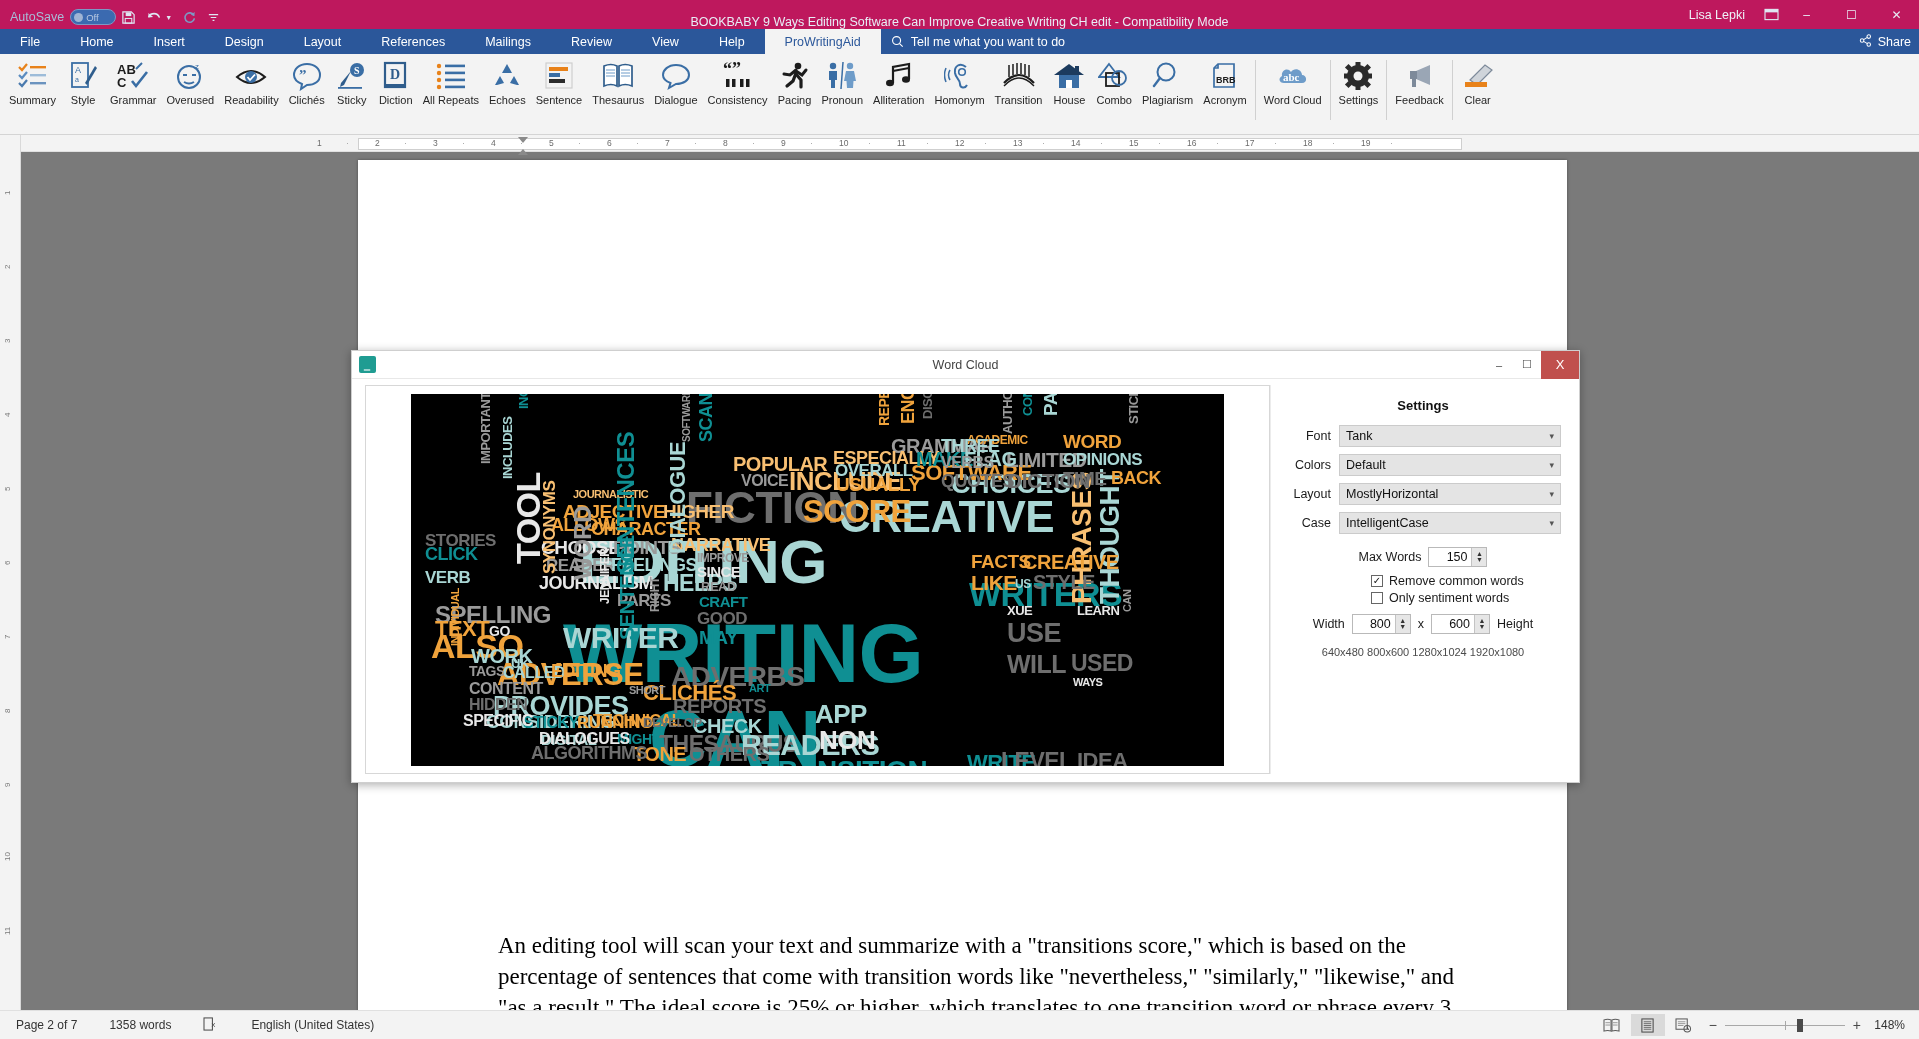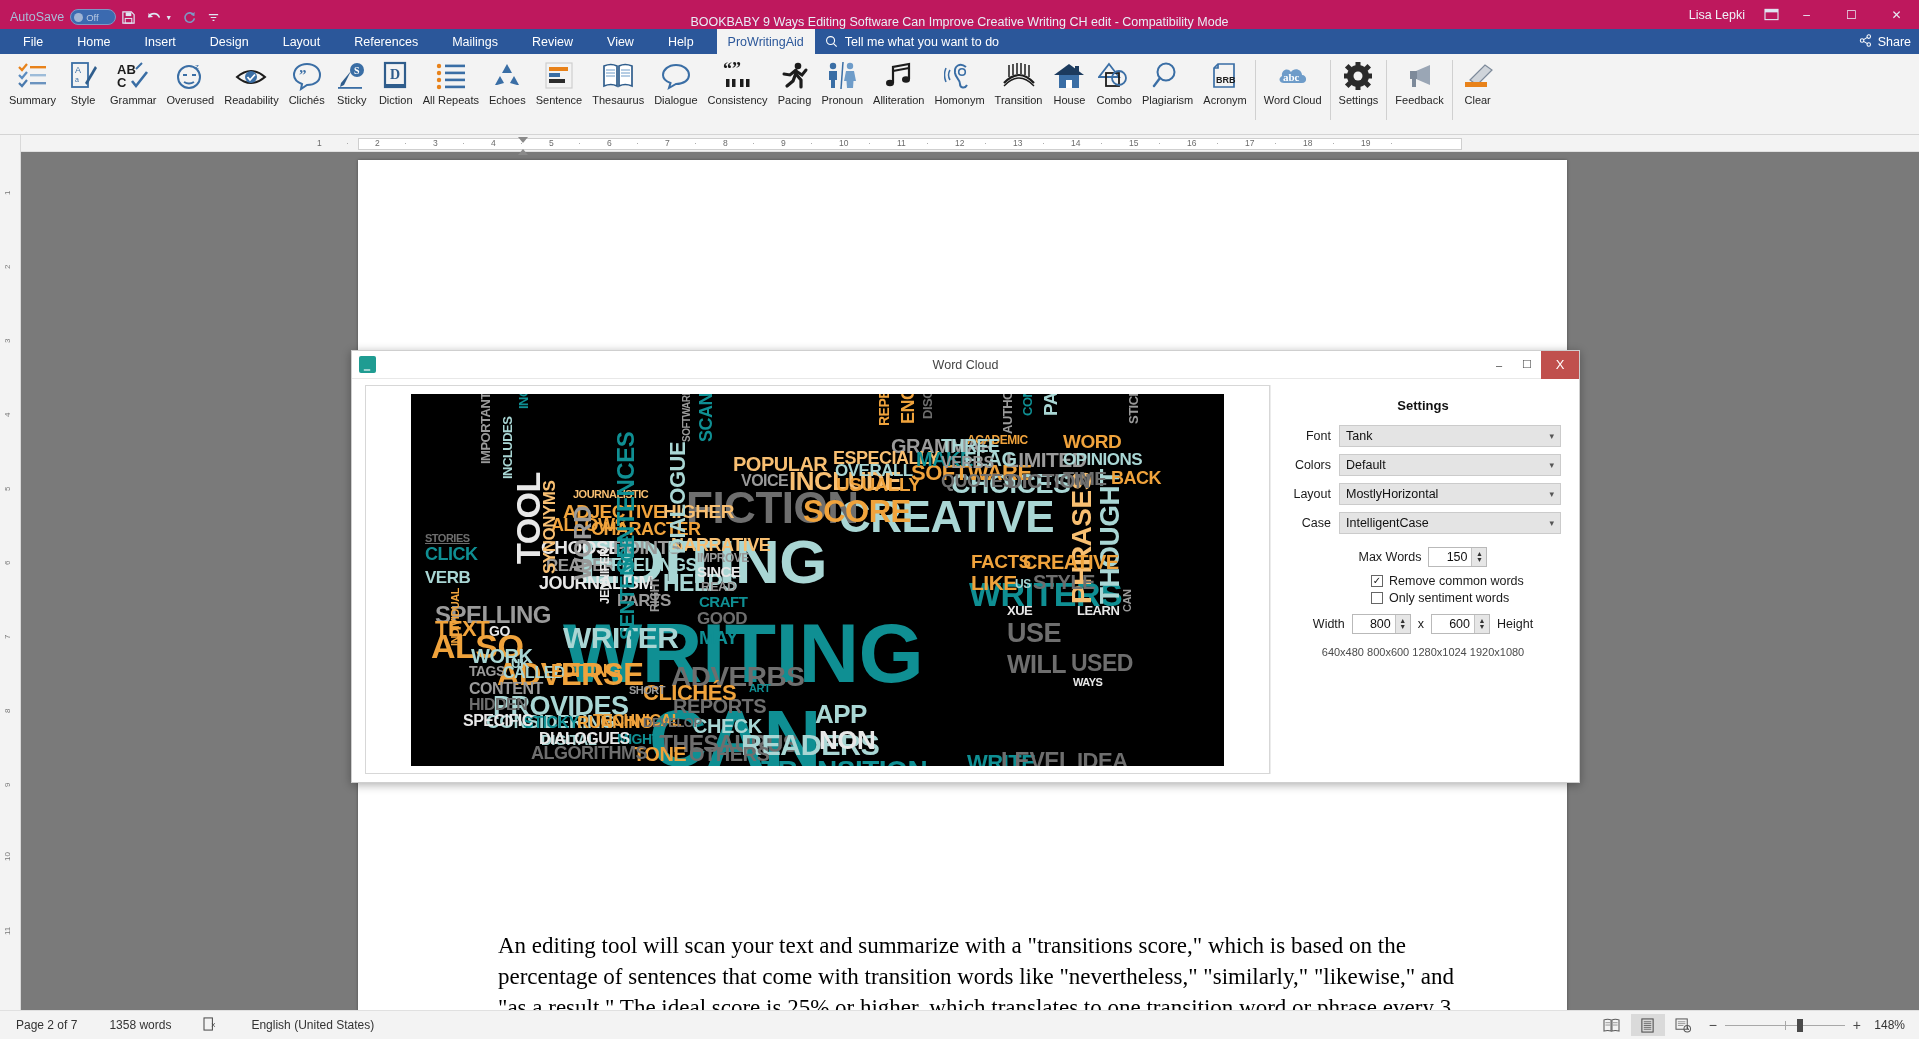--- a/index.html
+++ b/index.html
@@ -42,22 +42,22 @@
     width:45px; height:29px; display:flex; align-items:center; justify-content:center;
     color:#e8eef7; font-size:12px;
   }
 
   
   #tabsbar {
     height:25px; background:#2b579a; display:flex; align-items:stretch;
     position:relative; font-size:12.5px;
   }
   .tab {
-    padding:0 11px; display:flex; align-items:center; color:#fff;
-    height:25px; white-space:nowrap;margin-left:12px;
+    padding:0 20px; display:flex; align-items:center; color:#fff;
+    height:25px; white-space:nowrap;
   }
   .tab.active { background:#f3f3f3; color:#2b579a; }
   .tellme {
     display:flex; align-items:center; gap:7px; color:#fff;
     padding:0 10px; font-size:12.5px;
   }
   .tellme svg { display:block; }
   .share-wrap { margin-left:auto; display:flex; align-items:center; gap:6px;
     color:#fff; font-size:12.5px; padding-right:8px; }
 
@@ -774,21 +774,21 @@
             <span class="w" style="left: 130px; top: 146px; font-size: 19px; color: rgb(232, 232, 232);">CHOOSE</span>
             <span class="w" style="left: 202px; top: 146px; font-size: 19px; color: rgb(154, 154, 154);">POINTS</span>
             <span class="w" style="left: 135px; top: 165px; font-size: 17px; color: rgb(154, 154, 154);">READER</span>
             <span class="w" style="left: 200px; top: 164px; font-size: 18px; color: rgb(169, 214, 212);">FEELINGS</span>
             <span class="w" style="left: 128px; top: 182px; font-size: 18px; color: rgb(232, 232, 232);">JOURNALISM</span>
             <span class="w" style="left: 206px; top: 200px; font-size: 17px; color: rgb(154, 154, 154);">PARTS</span>
             <span class="w" style="left: 252px; top: 180px; font-size: 23px; color: rgb(169, 214, 212);">HELPS</span>
             <span class="w v" style="left: 108px; top: 15px; font-size: 13px; color: rgb(15, 143, 147); transform: rotate(-90deg);">INCONSISTENCY</span>
             <span class="w v" style="left: 92px; top: 85px; font-size: 13px; color: rgb(169, 214, 212); transform: rotate(-90deg);">INCLUDES</span>
             <span class="w v" style="left: 70px; top: 70px; font-size: 13px; color: rgb(154, 154, 154); transform: rotate(-90deg);">IMPORTANT</span>
-            <span class="w" style="left: 14px; top: 140px; font-size: 11px; color: rgb(110, 110, 110); text-decoration: underline;">STORIES</span>
+            <span class="w" style="left: 14px; top: 140px; font-size: 17px; color: rgb(110, 110, 110);">STORIES</span>
             <span class="w" style="left: 14px; top: 153px; font-size: 18px; color: rgb(15, 143, 147);">CLICK</span>
             <span class="w" style="left: 14px; top: 177px; font-size: 17px; color: rgb(169, 214, 212);">VERB</span>
             <span class="w" style="left: 24px; top: 226px; font-size: 22px; color: rgb(240, 163, 60);">TEXT</span>
             <span class="w" style="left: 78px; top: 232px; font-size: 14px; color: rgb(232, 232, 232);">GO</span>
             <span class="w" style="left: 100px; top: 265px; font-size: 13px; color: rgb(169, 214, 212);">UK</span>
             <span class="w v" style="left: 104px; top: 170px; font-size: 34px; color: rgb(232, 232, 232); transform: rotate(-90deg);">TOOL</span>
             <span class="w v" style="left: 132px; top: 180px; font-size: 17px; color: rgb(248, 191, 114); transform: rotate(-90deg);">SYNONYMS</span>
             <span class="w v" style="left: 162px; top: 186px; font-size: 24px; color: rgb(154, 154, 154); transform: rotate(-90deg);">WORD</span>
             <span class="w v" style="left: 190px; top: 210px; font-size: 12px; color: rgb(232, 232, 232); transform: rotate(-90deg);">JENNIFER</span>
             <span class="w v" style="left: 205px; top: 180px; font-size: 24px; color: rgb(15, 143, 147); transform: rotate(-90deg);">SENTENCES</span>

